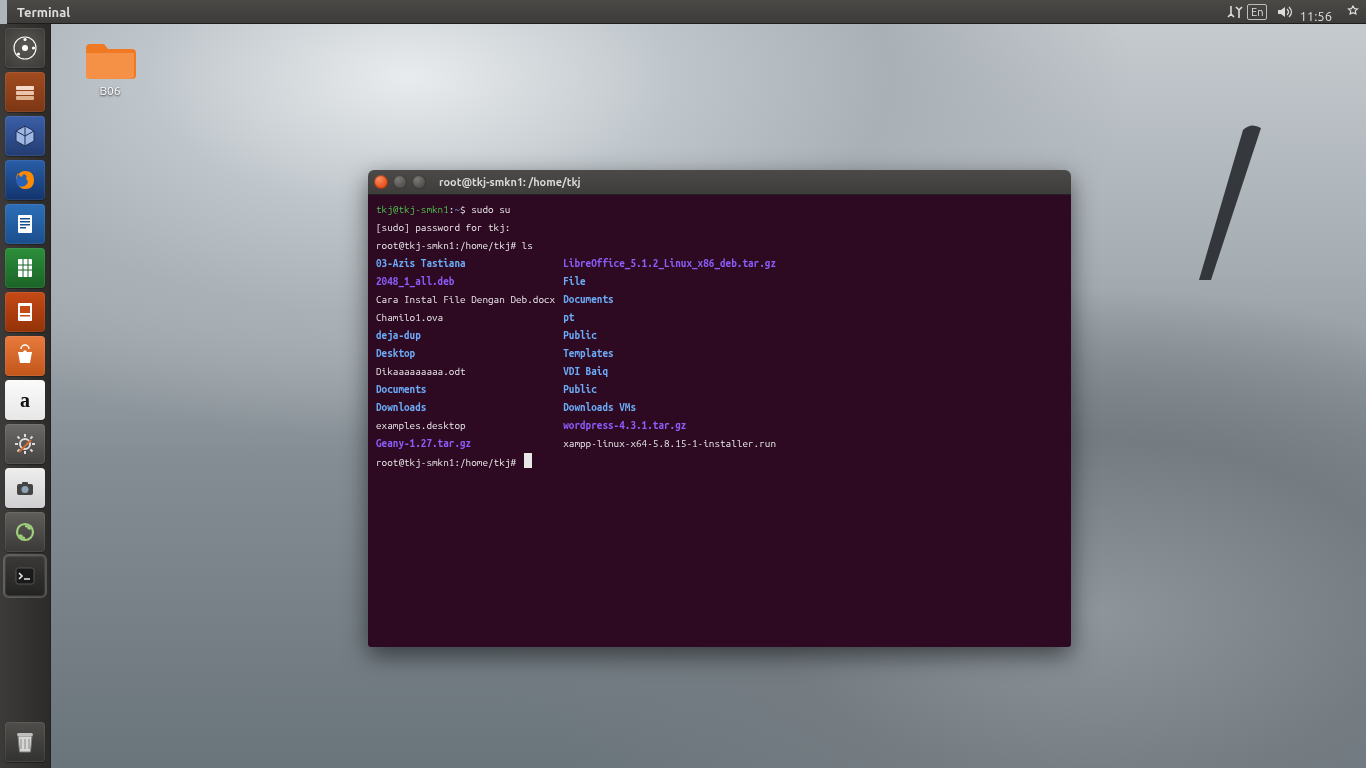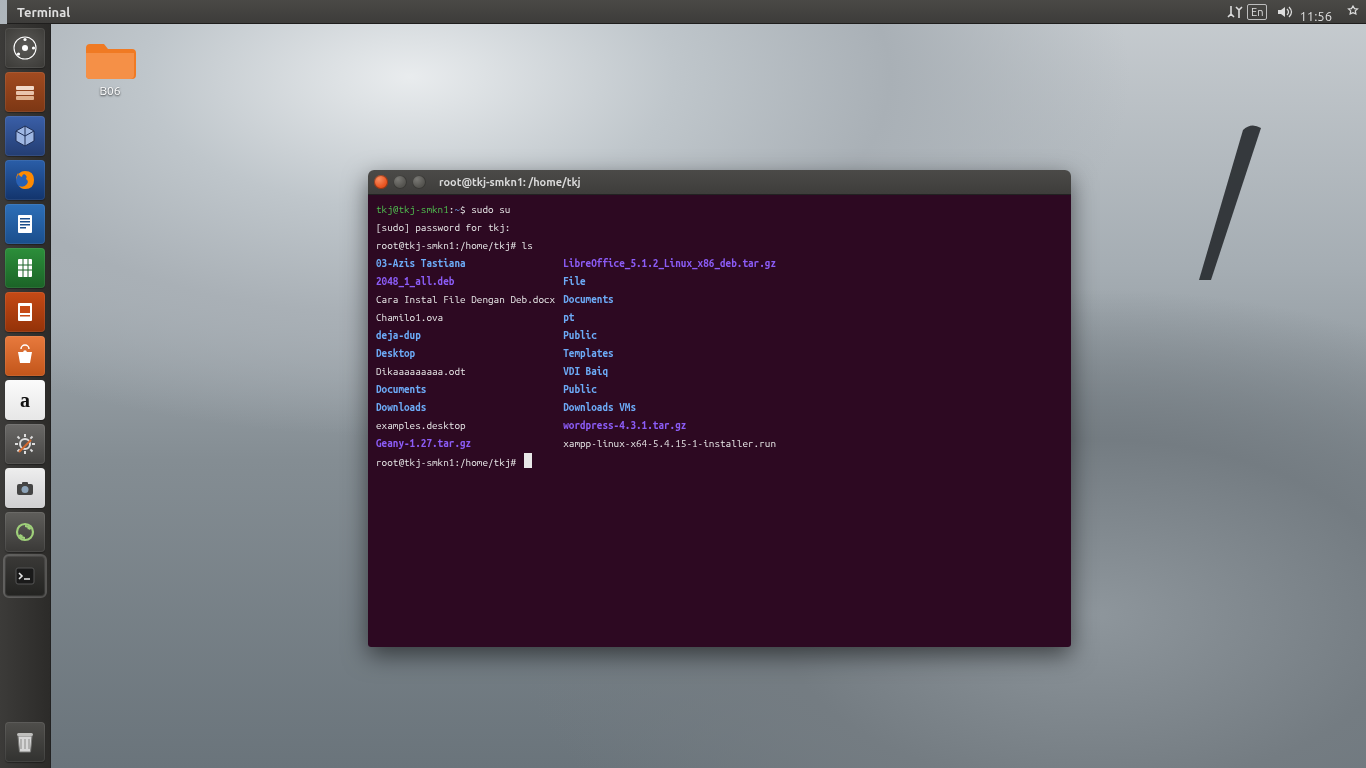--- a/index.html
+++ b/index.html
@@ -246,14 +246,14 @@
 <span class="c-arch">Geany-1.27.tar.gz               </span></div><div class="col" id="col2"><span class="c-arch">LibreOffice_5.1.2_Linux_x86_deb.tar.gz</span>
 <span class="c-dir">File</span>
 <span class="c-dir">Documents</span>
 <span class="c-dir">pt</span>
 <span class="c-dir">Public</span>
 <span class="c-dir">Templates</span>
 <span class="c-dir">VDI Baiq</span>
 <span class="c-dir">Public</span>
 <span class="c-dir">Downloads VMs</span>
 <span class="c-arch">wordpress-4.3.1.tar.gz</span>
-<span class="c-file">xampp-linux-x64-5.4.15-1-installer.run</span></div></div><span class="c-file">root@tkj-smkn1:/home/tkj#</span><span class="c-file"> </span><span class="cursor"></span></div>
+<span class="c-file">xampp-linux-x64-5.8.15-1-installer.run</span></div></div><span class="c-file">root@tkj-smkn1:/home/tkj#</span><span class="c-file"> </span><span class="cursor"></span></div>
 </div>
 
 </body></html>

